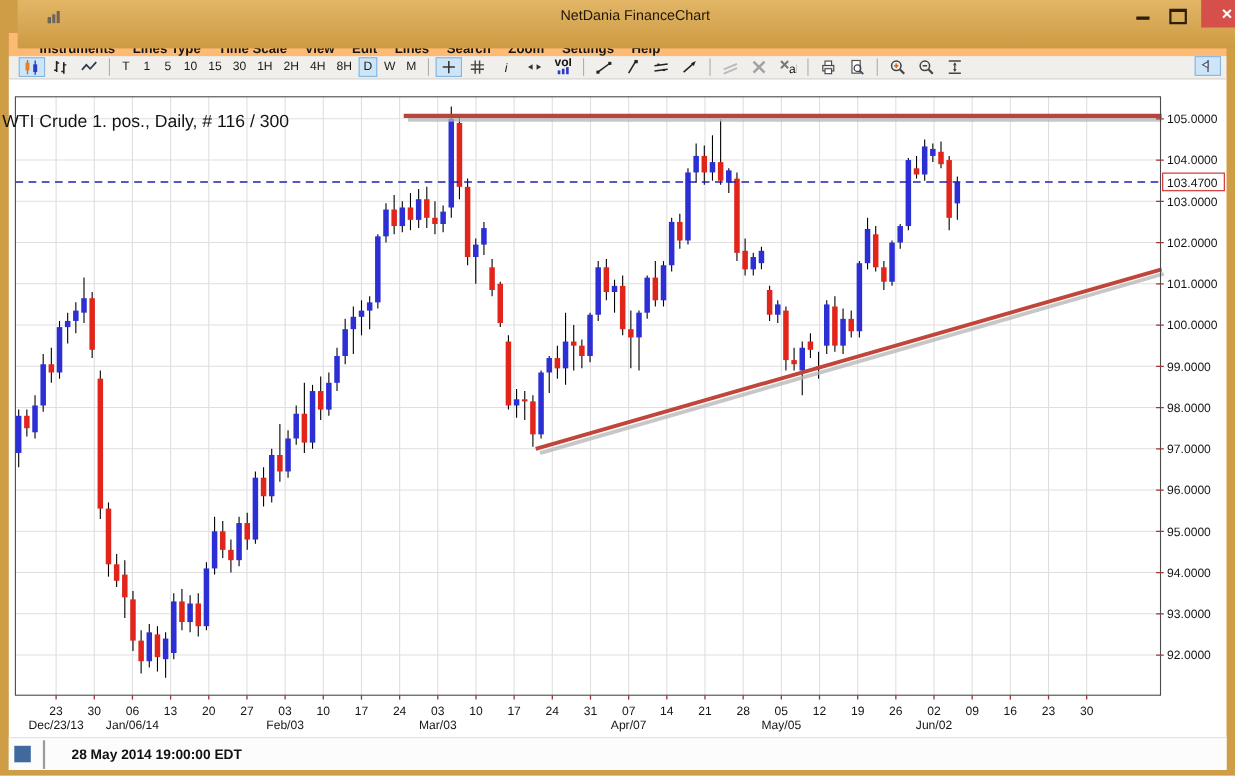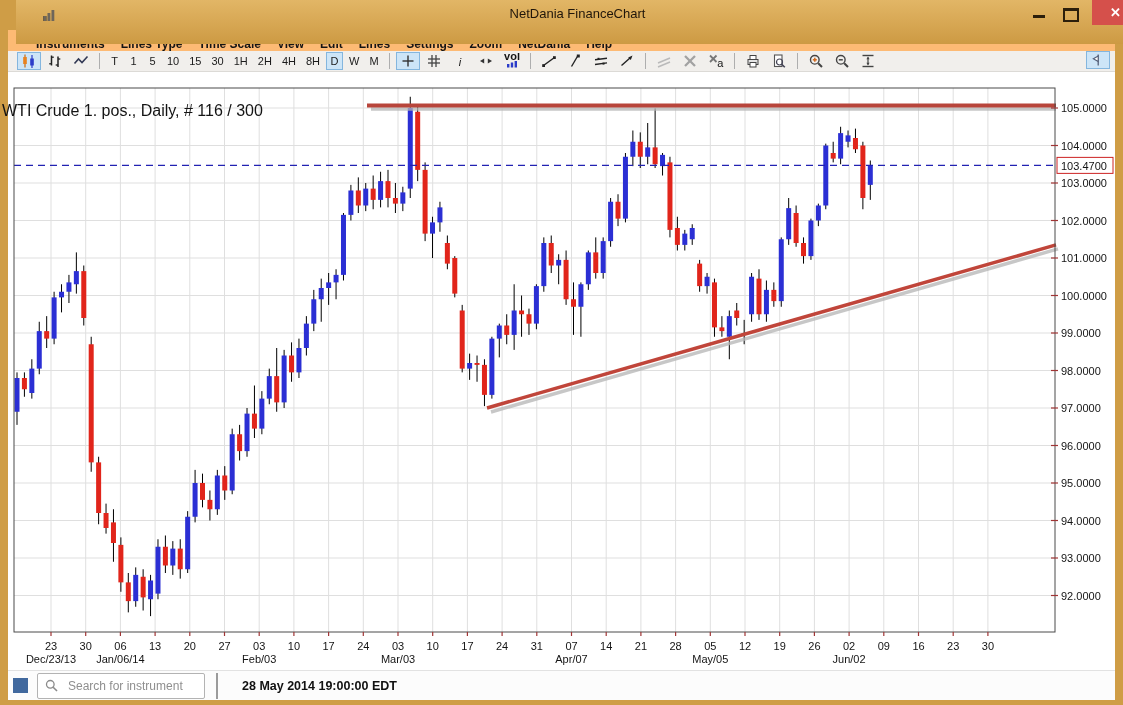--- a/index.html
+++ b/index.html
@@ -64,23 +64,23 @@
     <div class="win-close">✕</div>
   </div>
 
   <div class="menubar" id="menubar">
       <span class="menu-item">Instruments</span>
       <span class="menu-item">Lines Type</span>
       <span class="menu-item">Time Scale</span>
       <span class="menu-item">View</span>
       <span class="menu-item">Edit</span>
       <span class="menu-item">Lines</span>
+      <span class="menu-item">Search</span>
+      <span class="menu-item">Zoom</span>
       <span class="menu-item">Settings</span>
-      <span class="menu-item">Zoom</span>
-      <span class="menu-item">NetDania</span>
       <span class="menu-item">Help</span>
     </div>
 
   <div class="toolbar" id="toolbar">
       <div class="tool-btn selected">
         <svg width="16" height="16">
           <line x1="4" y1="1.5" x2="4" y2="14.5" stroke="#c96a10" stroke-width="1.2"></line>
           <rect x="2.2" y="4" width="3.6" height="7" fill="#e8821e"></rect>
           <line x1="11" y1="2" x2="11" y2="15" stroke="#2a3bc8" stroke-width="1.2"></line>
           <rect x="9.2" y="5.5" width="3.6" height="7" fill="#2b3cc9"></rect>
@@ -633,24 +633,17 @@
         <text x="259.20000000000005" y="663" text-anchor="middle">Feb/03</text>
         <text x="398" y="663" text-anchor="middle">Mar/03</text>
         <text x="571.5" y="663" text-anchor="middle">Apr/07</text>
         <text x="710.3000000000001" y="663" text-anchor="middle">May/05</text>
         <text x="849.1" y="663" text-anchor="middle">Jun/02</text>
       </g>
     </svg>
 
   <div class="statusbar">
     <div class="status-square"></div>
-    <div class="search-box">
-      <svg width="16" height="16">
-          <circle cx="6.3" cy="6.3" r="3.8" fill="none" stroke="#8a8a8a" stroke-width="1.3"></circle>
-          <line x1="9.2" y1="9.2" x2="13" y2="13" stroke="#8a8a8a" stroke-width="1.6"></line>
-        </svg>
-      <input class="search-input" placeholder="Search for instrument" style="">
-    </div>
     <div class="status-sep"></div>
     <div class="status-time">28 May 2014 19:00:00 EDT</div>
   </div>
 
 </div>
 
 </body></html>

